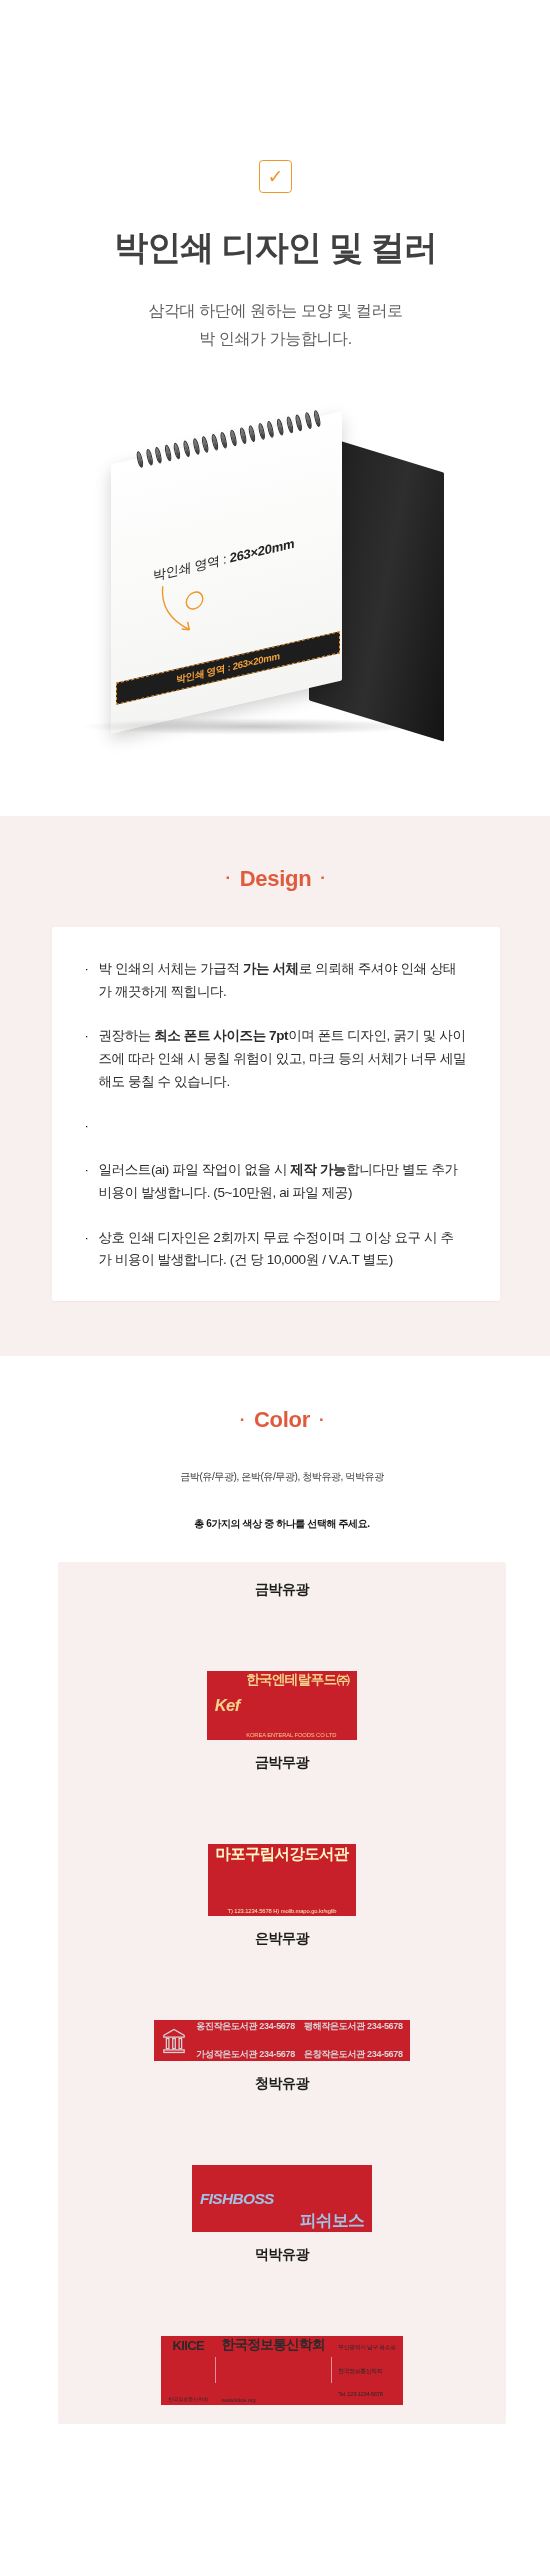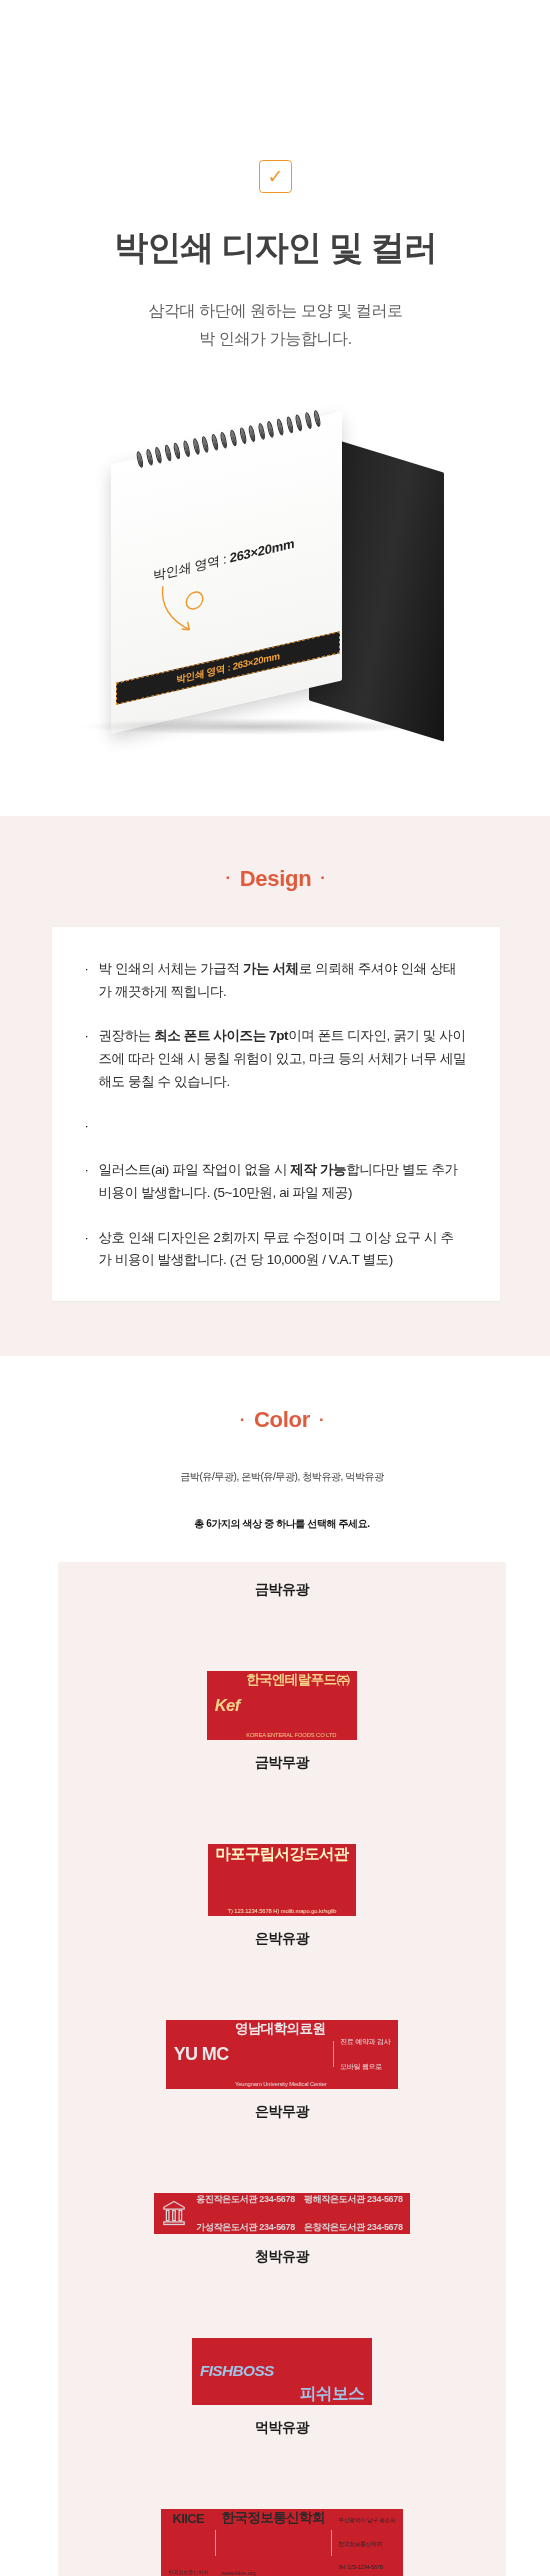--- a/index.html
+++ b/index.html
@@ -362,37 +362,20 @@
         <div class="swatch-box">
           <div class="logo-line">
             <span class="txtcol" style="align-items:center;">
               <span class="logo-main goldm" style="font-size:15.4px;">마포구립서강도서관</span>
               <span class="logo-sub goldm">T) 123.1234.5678  H) molib.mapo.go.kr/sglib</span>
             </span>
           </div>
         </div>
       </div>
 
-      <div class="swatch-row">
-        <div class="swatch-label">은박유광</div>
-        <div class="swatch-box">
-          <div class="logo-line">
-            <span class="logo-mark silv" style="font-style:normal;font-size:18px;">YU MC</span>
-            <span class="txtcol">
-              <span class="logo-main silv">영남대학의료원</span>
-              <span class="logo-sub silv">Yeungnam University Medical Center</span>
-            </span>
-            <span class="sep"></span>
-            <span class="two-rows">
-              <div class="silv" style="font-weight:normal;font-size:7px;">진료 예약과 검사</div>
-              <div class="silv" style="font-weight:normal;font-size:7px;">모바일 웹으로</div>
-            </span>
-          </div>
-        </div>
-      </div>
 
       <div class="swatch-row">
         <div class="swatch-label">은박무광</div>
         <div class="swatch-box">
           <div class="logo-line" style="justify-content:flex-start;gap:9px;">
             <svg width="26" height="28" viewBox="0 0 40 44">
               <path d="M20 4 L36 13 L36 16 L4 16 L4 13 Z" fill="none" stroke="#d6d6d8" stroke-width="2"></path>
               <rect x="8" y="18" width="4" height="16" fill="none" stroke="#d6d6d8" stroke-width="2"></rect>
               <rect x="18" y="18" width="4" height="16" fill="none" stroke="#d6d6d8" stroke-width="2"></rect>
               <rect x="28" y="18" width="4" height="16" fill="none" stroke="#d6d6d8" stroke-width="2"></rect>

